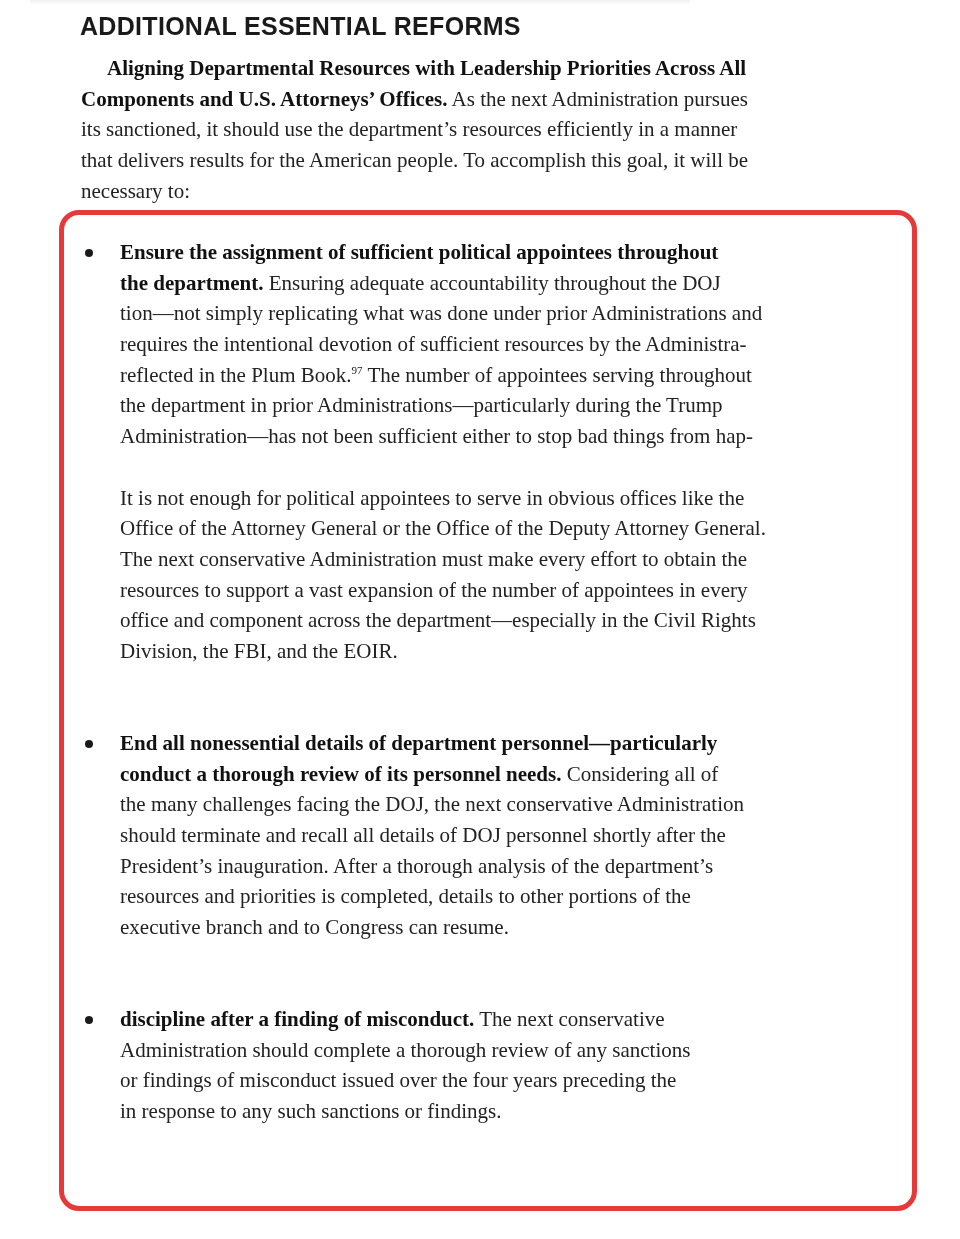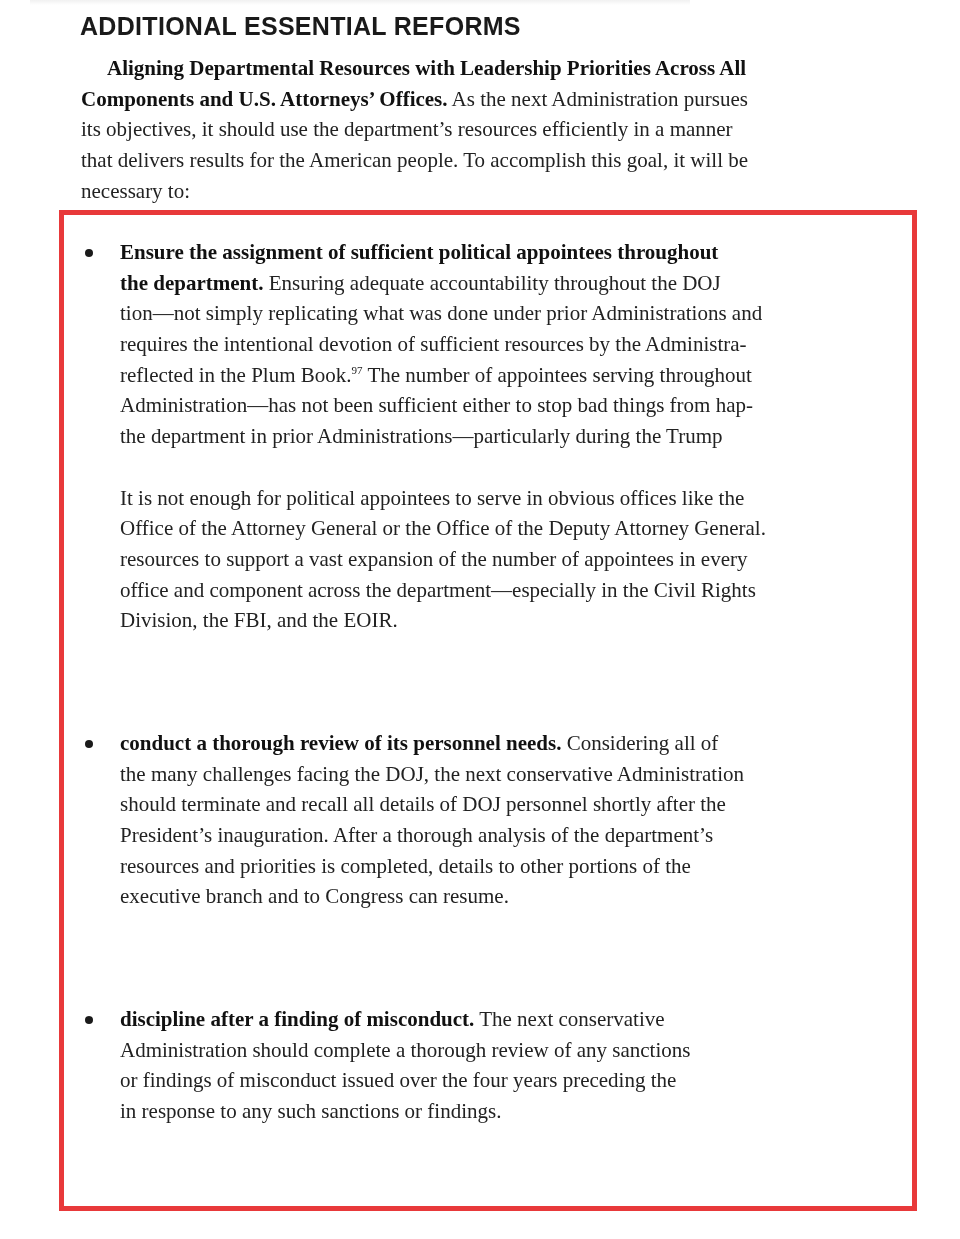--- a/index.html
+++ b/index.html
@@ -48,52 +48,54 @@
 </head>
 <body>
 
 <div class="top-strip"></div>
 
 <div class="heading">ADDITIONAL ESSENTIAL REFORMS</div>
 
 <div class="intro serif" id="intro">
     <span class="line first"><span class="b">Aligning Departmental Resources with Leadership Priorities Across All</span></span>
     <span class="line"><span class="b">Components and U.S. Attorneys’ Offices.</span><span> As the next Administration pursues</span></span>
-    <span class="line"><span>its objectives, it should use the department’s resources efficiently in a manner</span></span>
+    <span class="line"><span>its sanctioned, it should use the department’s resources efficiently in a manner</span></span>
     <span class="line"><span>that delivers results for the American people. To accomplish this goal, it will be</span></span>
     <span class="line"><span>necessary to:</span></span>
   </div>
 
-<div class="box" id="box" style="border-color: rgb(232, 57, 58);">
+<div class="box" id="box" style="border-color: rgb(232, 57, 58); border-radius: 20px;">
   <div class="bullet-item" id="bullet-0" style="top:22px;">
     <span class="bullet-dot"></span>
     <div class="bullet-text serif">
         <div>
           <span class="line"><span class="b">Ensure the assignment of sufficient political appointees throughout</span></span>
           <span class="line"><span class="b">the department.</span><span> Ensuring adequate accountability throughout the DOJ</span></span>
           <span class="line"><span>tion—not simply replicating what was done under prior Administrations and</span></span>
           <span class="line"><span>requires the intentional devotion of sufficient resources by the Administra-</span></span>
           <span class="line"><span>reflected in the Plum Book.</span><sup>97</sup><span> The number of appointees serving throughout</span></span>
+          <span class="line"><span>the department in prior Administrations—particularly during the Trump</span></span>
           <span class="line"><span>Administration—has not been sufficient either to stop bad things from hap-</span></span>
-          <span class="line"><span>the department in prior Administrations—particularly during the Trump</span></span>
         </div>
         <div class="para-gap"></div>
         <div>
           <span class="line"><span>It is not enough for political appointees to serve in obvious offices like the</span></span>
           <span class="line"><span>Office of the Attorney General or the Office of the Deputy Attorney General.</span></span>
+          <span class="line"><span>The next conservative Administration must make every effort to obtain the</span></span>
           <span class="line"><span>resources to support a vast expansion of the number of appointees in every</span></span>
           <span class="line"><span>office and component across the department—especially in the Civil Rights</span></span>
           <span class="line"><span>Division, the FBI, and the EOIR.</span></span>
         </div>
       </div>
   </div>
   <div class="bullet-item" id="bullet-1" style="top:513px;">
     <span class="bullet-dot"></span>
     <div class="bullet-text serif">
         <div>
+          <span class="line"><span class="b">End all nonessential details of department personnel—particularly</span></span>
           <span class="line"><span class="b">conduct a thorough review of its personnel needs.</span><span> Considering all of</span></span>
           <span class="line"><span>the many challenges facing the DOJ, the next conservative Administration</span></span>
           <span class="line"><span>should terminate and recall all details of DOJ personnel shortly after the</span></span>
           <span class="line"><span>President’s inauguration. After a thorough analysis of the department’s</span></span>
           <span class="line"><span>resources and priorities is completed, details to other portions of the</span></span>
           <span class="line"><span>executive branch and to Congress can resume.</span></span>
         </div>
       </div>
   </div>
   <div class="bullet-item" id="bullet-2" style="top:789px;">

